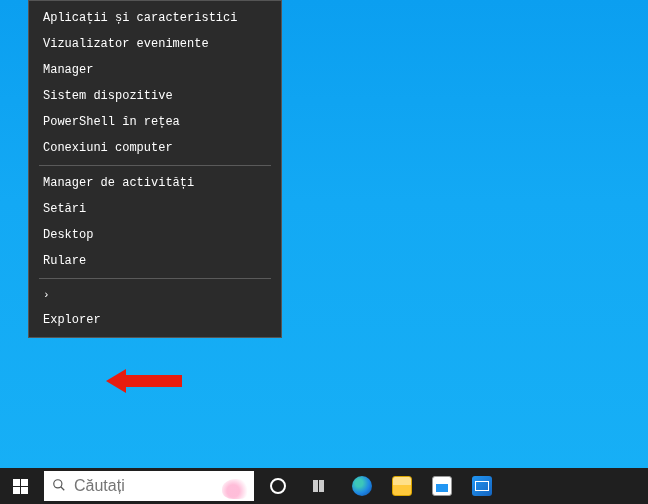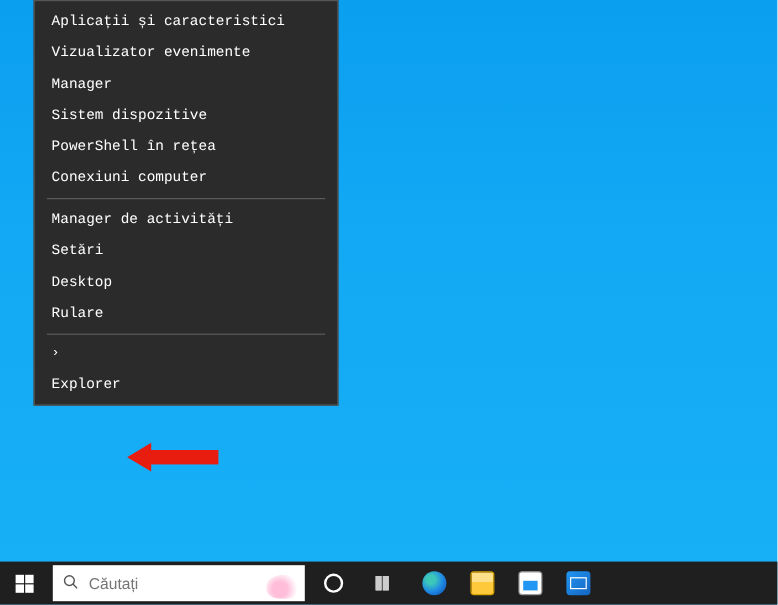--- a/index.html
+++ b/index.html
@@ -66,21 +66,21 @@
     display: flex; align-items: center;
     background: #fff;
     height: 30px; width: 210px;
     margin: 0 4px;
     padding: 0 8px;
     position: relative;
   }
   .search-box .mag { color: #555; font-size: 14px; margin-right: 8px; }
   .search-box input {
     border: none; outline: none; background: none;
-    font-size: 13px; color: #555; width: 100%;
+    font-size: 16px; color: #555; width: 100%;
   }
   .search-deco {
     position: absolute; right: 4px; bottom: 2px;
     width: 28px; height: 20px;
     background: radial-gradient(circle at 40% 60%, #ffb6d5 30%, #fff 70%);
     border-radius: 50% 50% 40% 40%;
     opacity: 0.9;
   }
   .tb-icon {
     width: 40px; height: 36px;

